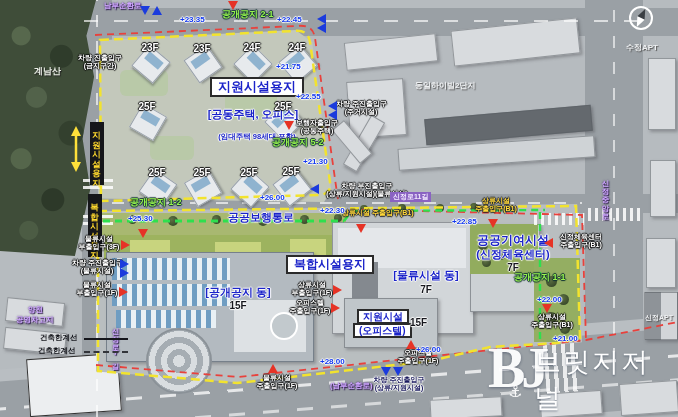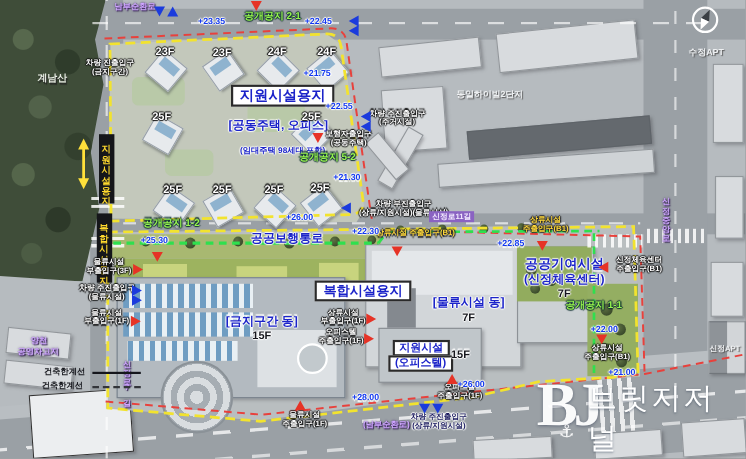--- a/index.html
+++ b/index.html
@@ -182,21 +182,21 @@
     <path d="M540,212 L540,340" fill="none" stroke="#2ee04e" stroke-width="2.4" stroke-dasharray="7 5"></path>
     <line x1="76" y1="134" x2="76" y2="164" stroke="#ffe03a" stroke-width="2.5"></line>
     <polygon points="76,126 71,136 81,136" fill="#ffe03a"></polygon>
     <polygon points="76,172 71,162 81,162" fill="#ffe03a"></polygon>
   </svg>
 
   <div class="zbox" style="left:210px;top:77px;font-size:13px">지원시설용지</div>
   <div class="lbl ctr blue ob" style="left:192px;top:108px;width:122px;font-size:11px">[공동주택, 오피스]</div>
   <div class="lbl ctr blue ob" style="left:196px;top:133px;width:122px;font-size:7.5px">(임대주택 98세대 포함)</div>
   <div class="zbox" style="left:286px;top:255px;font-size:12px">복합시설용지</div>
-  <div class="lbl ctr blue ob" style="left:195px;top:286px;width:86px;font-size:11px">[금지구간 동]</div>
+  <div class="lbl ctr blue ob" style="left:195px;top:286px;width:86px;font-size:11px">[공개공지 동]</div>
   <div class="lbl ctr dark ob" style="left:195px;top:300px;width:86px;font-size:10px">15F</div>
   <div class="lbl ctr blue ob" style="left:383px;top:269px;width:86px;font-size:11px">[물류시설 동]</div>
   <div class="lbl ctr dark ob" style="left:383px;top:284px;width:86px;font-size:10px">7F</div>
   <div class="zbox" style="left:357px;top:309px;font-size:10px;padding:0 4px">지원시설</div>
   <div class="zbox" style="left:353px;top:323px;font-size:10px;padding:0 4px">(오피스텔)</div>
   <div class="lbl dark ob" style="left:410px;top:317px;font-size:10px">15F</div>
   <div class="lbl ctr blue ob" style="left:462px;top:248px;width:102px;font-size:11px">(신정체육센터)</div>
   <div class="lbl ctr blue ob" style="left:462px;top:234px;width:102px;font-size:12px">공공기여시설</div>
   <div class="lbl ctr dark ob" style="left:462px;top:262px;width:102px;font-size:10px">7F</div>
   <div class="lbl ctr blue ob" style="left:210px;top:211px;width:102px;font-size:11px">공공보행통로</div>

